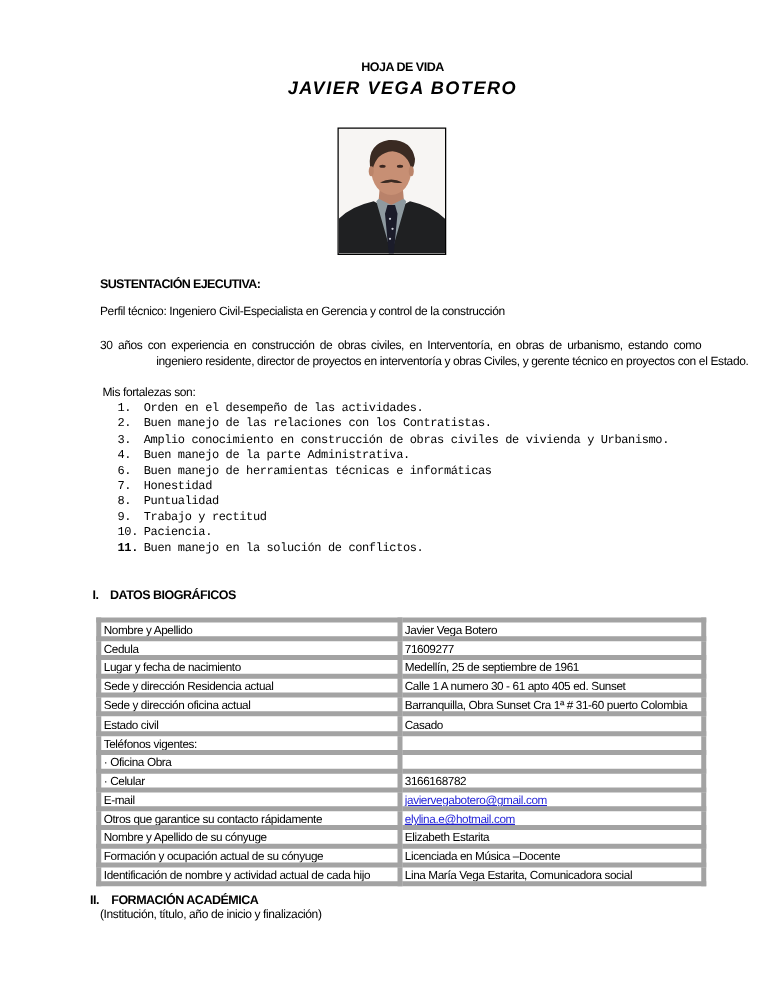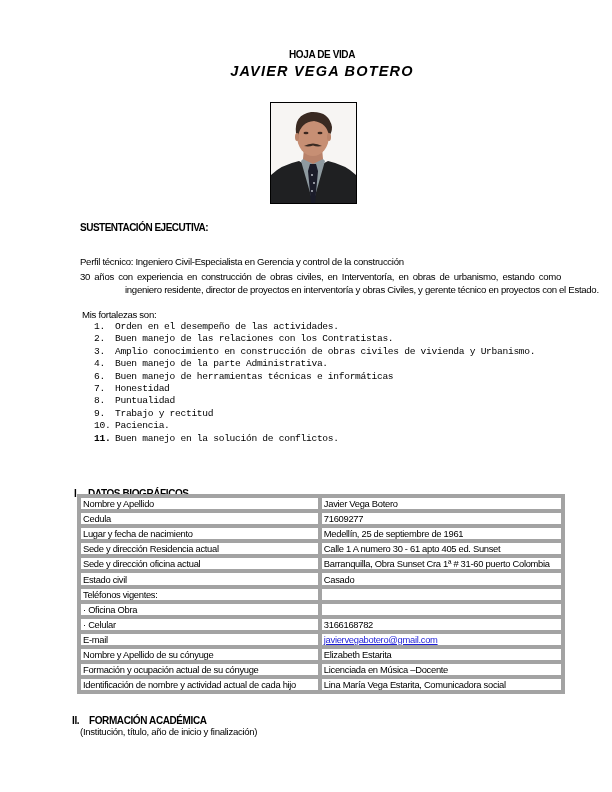--- a/index.html
+++ b/index.html
@@ -171,41 +171,41 @@
 
       <path d="M33 43 Q42 38 51 43 Q46 44 42 42.5 Q38 44 33 43 Z" fill="#3a2a22"></path>
 
       <ellipse cx="26" cy="34" rx="2" ry="4" fill="#bb846a"></ellipse>
       <ellipse cx="58" cy="34" rx="2" ry="4" fill="#bb846a"></ellipse>
     </svg>
   </div>
 
   <div class="section-label" style="left:64px; top:222px;">SUSTENTACIÓN EJECUTIVA:</div>
 
-  <div class="para" style="left:64px; top:244px; width:490px;margin-top:12px;">Perfil técnico: Ingeniero Civil-Especialista en Gerencia y control de la construcción</div>
+  <div class="para" style="left:64px; top:244px; width:490px;">Perfil técnico: Ingeniero Civil-Especialista en Gerencia y control de la construcción</div>
 
   <div class="para justify-line" style="left:64px; top:271px; width:481px;">30 años con experiencia en construcción de obras civiles, en Interventoría, en obras de urbanismo, estando como</div>
   <div class="para" style="left:64px; top:283.5px; width:490px; white-space:nowrap;padding-left:45px;">ingeniero residente, director de proyectos en interventoría y obras Civiles, y gerente técnico en proyectos con el Estado.</div>
 
   <div class="strengths-title">Mis fortalezas son:</div>
 
   <ol class="strengths-list">
     <li><span class="num">1.</span><span>Orden en el desempeño de las actividades.</span></li>
     <li><span class="num">2.</span><span>Buen manejo de las relaciones con los Contratistas.</span></li>
     <li><span class="num">3.</span><span>Amplio conocimiento en construcción de obras civiles de vivienda y Urbanismo.</span></li>
     <li><span class="num">4.</span><span>Buen manejo de la parte Administrativa.</span></li>
     <li><span class="num">6.</span><span>Buen manejo de herramientas técnicas e informáticas</span></li>
     <li><span class="num">7.</span><span>Honestidad</span></li>
     <li><span class="num">8.</span><span>Puntualidad</span></li>
     <li><span class="num">9.</span><span>Trabajo y rectitud</span></li>
     <li><span class="num">10.</span><span>Paciencia.</span></li>
     <li><span class="num bold">11.</span><span>Buen manejo en la solución de conflictos.</span></li>
   </ol>
 
-  <div class="heading-roman" style="left:58px; top:471px;margin-top:17px;">
+  <div class="heading-roman" style="left:58px; top:471px;">
     <span class="roman">I.</span><span>DATOS BIOGRÁFICOS</span>
   </div>
 
   <table class="bio">
     <tbody>
       <tr>
           <td class="label">Nombre y Apellido</td>
           <td class="value">Javier Vega Botero</td>
         </tr>
       <tr>
@@ -236,20 +236,24 @@
           <td class="label">· Oficina Obra</td>
           <td class="value"></td>
         </tr>
       <tr>
           <td class="label">· Celular</td>
           <td class="value">3166168782</td>
         </tr>
       <tr>
           <td class="label">E-mail</td>
           <td class="value"><a>javiervegabotero@gmail.com</a></td>
+        </tr>
+      <tr>
+          <td class="label">Otros que garantice su contacto rápidamente</td>
+          <td class="value"><a>elylina.e@hotmail.com</a></td>
         </tr>
       <tr>
           <td class="label">Nombre y Apellido de su cónyuge</td>
           <td class="value">Elizabeth Estarita</td>
         </tr>
       <tr>
           <td class="label">Formación y ocupación actual de su cónyuge</td>
           <td class="value">Licenciada en Música –Docente</td>
         </tr>
       <tr>

